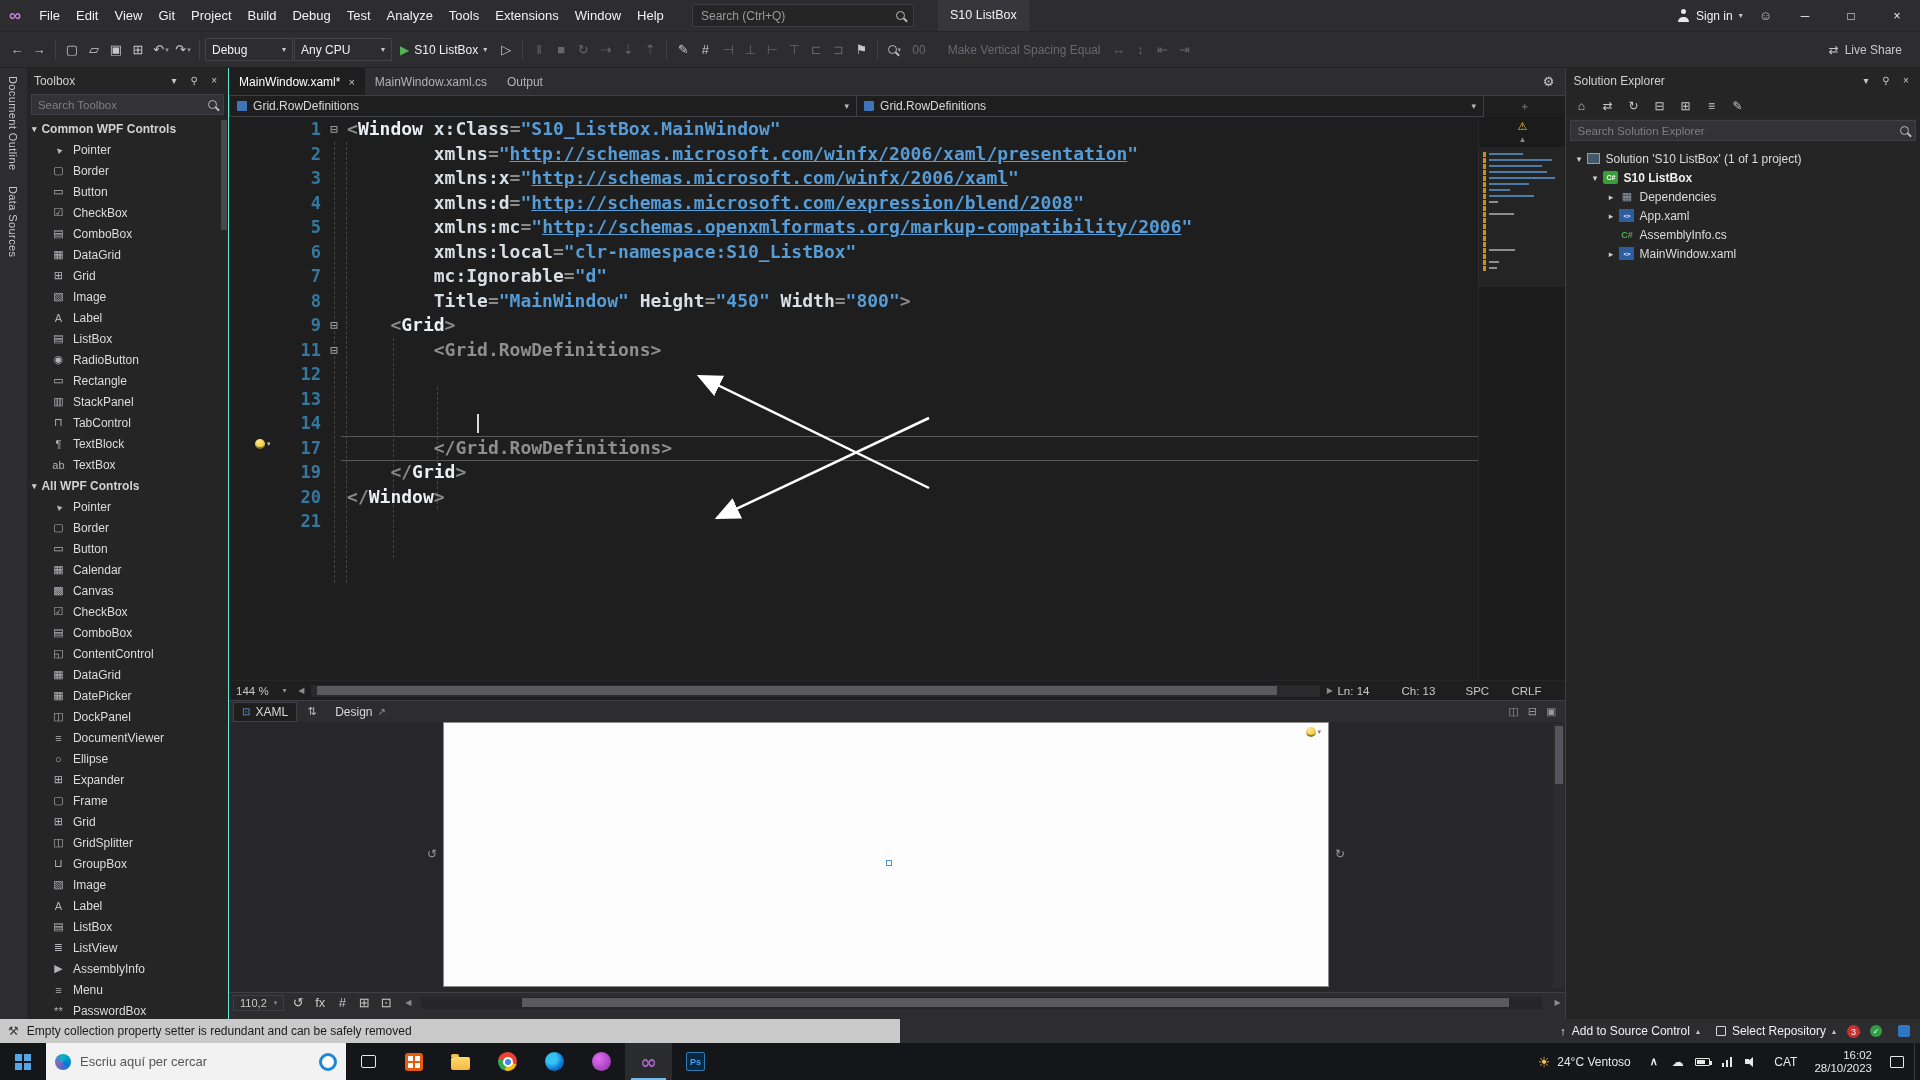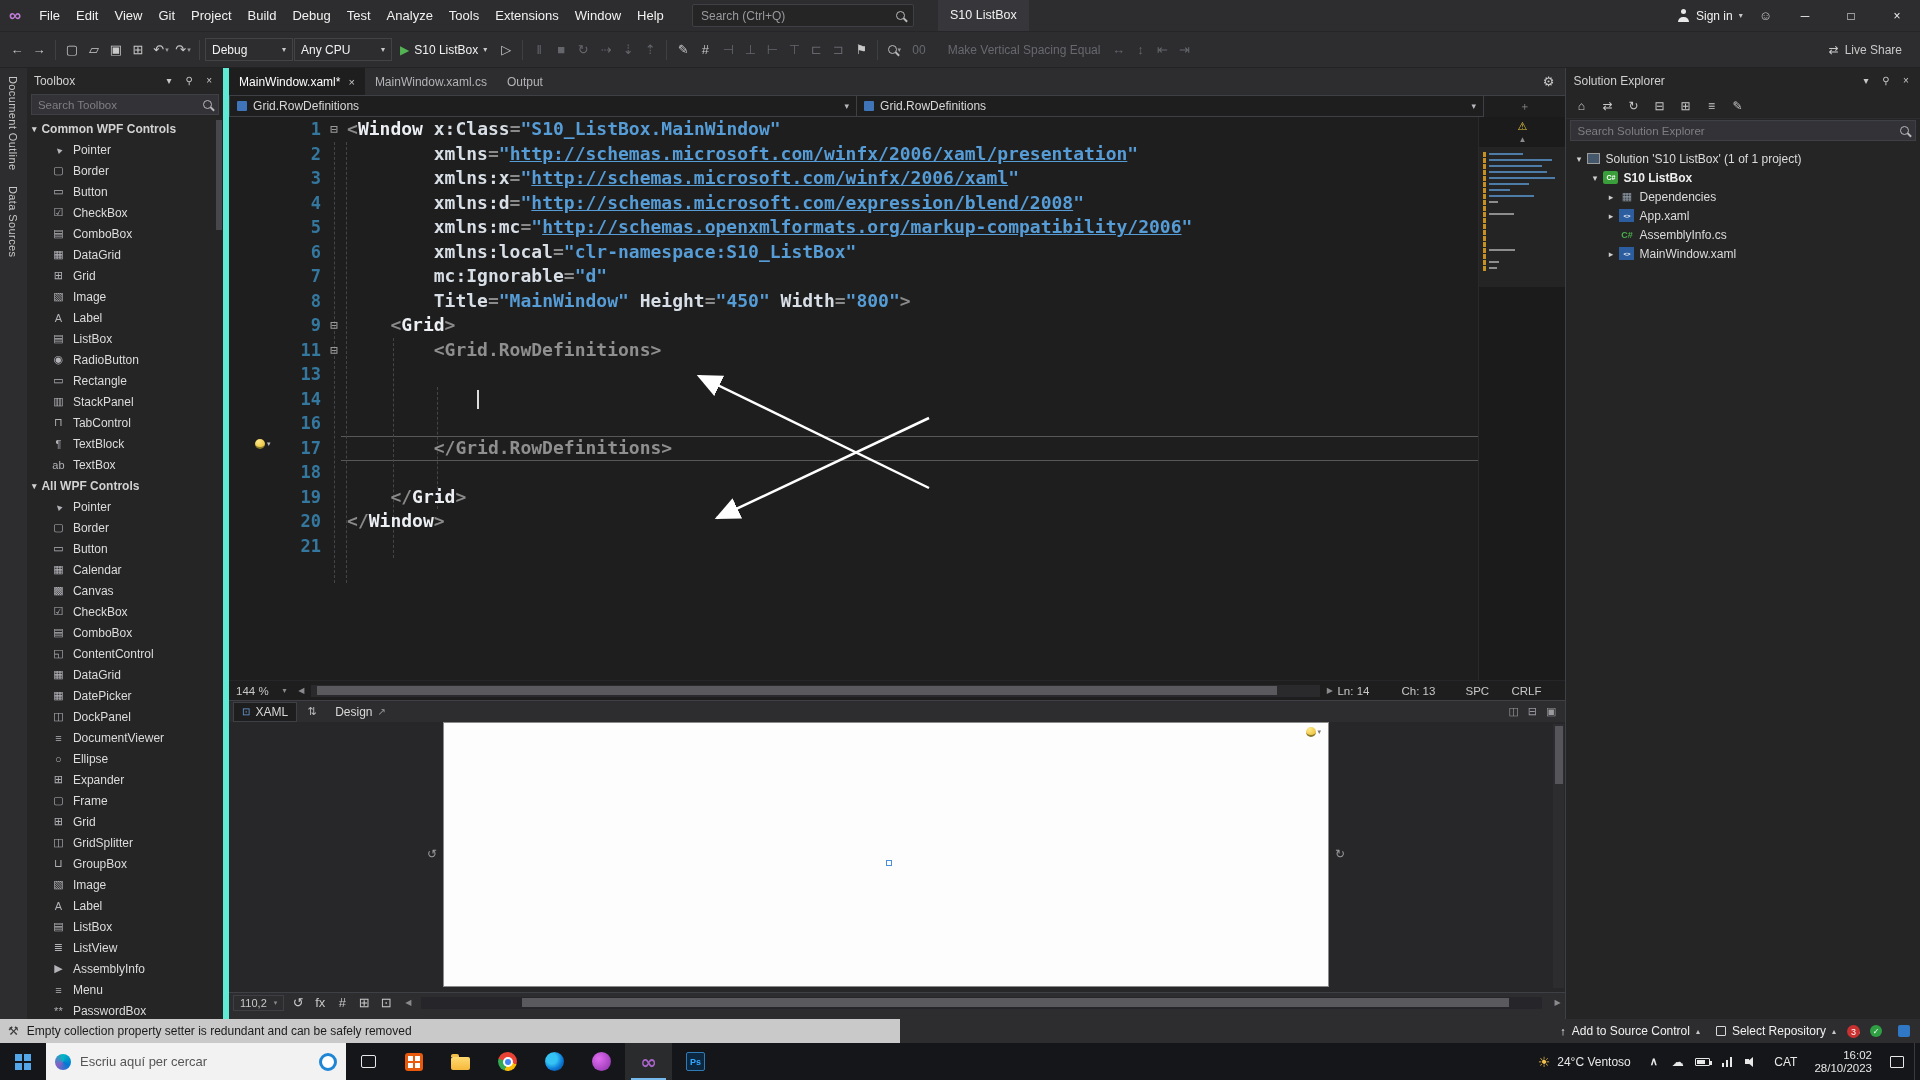--- a/index.html
+++ b/index.html
@@ -49,21 +49,21 @@
     transform:rotate(45deg);right:-4px;bottom:-1px}
 
   
   .main{position:absolute;top:68px;left:0;width:1920px;height:951px;display:flex;background:#2d2d30}
 
   .leftstrip{width:27px;background:#2d2d30;display:flex;flex-direction:column;align-items:center;
     gap:16px;padding-top:8px}
   .vtab{writing-mode:vertical-rl;font-size:11px;color:#c8c8c8;letter-spacing:.4px}
 
   
-  .toolbox{width:203px;background:#252526;border-right:6px solid #5eead4;display:flex;
+  .toolbox{width:203px;background:#252526;border-right:1px solid #5eead4;display:flex;
     flex-direction:column;position:relative;overflow:hidden}
   .panel-title{height:25px;display:flex;align-items:center;padding:0 7px;font-size:12px;color:#d0d0d0;gap:6px}
   .panel-title .sp{flex:1}
   .pt-ic{color:#c8c8c8;font-size:10px;width:14px;text-align:center}
   .search-box{margin:1px 4px 3px 4px;height:21px;background:#333337;border:1px solid #3f3f46;
     display:flex;align-items:center;justify-content:space-between;padding:0 6px;
     color:#7f7f83;font-size:11.5px}
   #toolbox-list{flex:1;overflow:hidden;font-size:12px}
   .tb-sec{height:21px;display:flex;align-items:center;gap:5px;padding-left:5px;color:#d2d2d2;font-weight:bold}
   .sec-exp{font-size:9px;color:#d0d0d0}
@@ -615,25 +615,24 @@
             <div class="cl"><span class="lnum">1</span><span class="fold">⊟</span><span class="ctext"><span class="tk-p">&lt;</span><span class="tk-t">Window</span><span> </span><span class="tk-a">x:Class</span><span class="tk-o">=</span><span class="tk-v">"S10_ListBox.MainWindow"</span></span></div>
             <div class="cl"><span class="lnum">2</span><span class="fold"></span><span class="ctext"><span class="pad" style="width: 8ch;"></span><span class="tk-a">xmlns</span><span class="tk-o">=</span><span class="tk-v">"</span><span class="tk-u">http://schemas.microsoft.com/winfx/2006/xaml/presentation</span><span class="tk-v">"</span></span></div>
             <div class="cl"><span class="lnum">3</span><span class="fold"></span><span class="ctext"><span class="pad" style="width: 8ch;"></span><span class="tk-a">xmlns:x</span><span class="tk-o">=</span><span class="tk-v">"</span><span class="tk-u">http://schemas.microsoft.com/winfx/2006/xaml</span><span class="tk-v">"</span></span></div>
             <div class="cl"><span class="lnum">4</span><span class="fold"></span><span class="ctext"><span class="pad" style="width: 8ch;"></span><span class="tk-a">xmlns:d</span><span class="tk-o">=</span><span class="tk-v">"</span><span class="tk-u">http://schemas.microsoft.com/expression/blend/2008</span><span class="tk-v">"</span></span></div>
             <div class="cl"><span class="lnum">5</span><span class="fold"></span><span class="ctext"><span class="pad" style="width: 8ch;"></span><span class="tk-a">xmlns:mc</span><span class="tk-o">=</span><span class="tk-v">"</span><span class="tk-u">http://schemas.openxmlformats.org/markup-compatibility/2006</span><span class="tk-v">"</span></span></div>
             <div class="cl"><span class="lnum">6</span><span class="fold"></span><span class="ctext"><span class="pad" style="width: 8ch;"></span><span class="tk-a">xmlns:local</span><span class="tk-o">=</span><span class="tk-v">"clr-namespace:S10_ListBox"</span></span></div>
             <div class="cl"><span class="lnum">7</span><span class="fold"></span><span class="ctext"><span class="pad" style="width: 8ch;"></span><span class="tk-a">mc:Ignorable</span><span class="tk-o">=</span><span class="tk-v">"d"</span></span></div>
             <div class="cl"><span class="lnum">8</span><span class="fold"></span><span class="ctext"><span class="pad" style="width: 8ch;"></span><span class="tk-a">Title</span><span class="tk-o">=</span><span class="tk-v">"MainWindow"</span><span> </span><span class="tk-a">Height</span><span class="tk-o">=</span><span class="tk-v">"450"</span><span> </span><span class="tk-a">Width</span><span class="tk-o">=</span><span class="tk-v">"800"</span><span class="tk-p">&gt;</span></span></div>
             <div class="cl"><span class="lnum">9</span><span class="fold">⊟</span><span class="ctext"><span class="pad" style="width: 4ch;"></span><span class="tk-p">&lt;</span><span class="tk-t">Grid</span><span class="tk-p">&gt;</span></span></div>
             <div class="cl"><span class="lnum">11</span><span class="fold">⊟</span><span class="ctext"><span class="pad" style="width: 8ch;"></span><span class="tk-g">&lt;Grid.RowDefinitions&gt;</span></span></div>
+            <div class="cl"><span class="lnum">12</span><span class="fold"></span><span class="ctext"></span></div>
             <div class="cl"><span class="lnum">13</span><span class="fold"></span><span class="ctext"></span></div>
             <div class="cl"><span class="lnum">14</span><span class="fold"></span><span class="ctext"><span class="pad" style="width: 12ch;"></span><span class="caret"></span></span></div>
-            <div class="cl"><span class="lnum">16</span><span class="fold"></span><span class="ctext"></span></div>
             <div class="cl"><span class="lnum">17</span><span class="fold"></span><span class="ctext"><span class="pad" style="width: 8ch;"></span><span class="tk-g">&lt;/Grid.RowDefinitions&gt;</span></span></div>
-            <div class="cl"><span class="lnum">18</span><span class="fold"></span><span class="ctext"></span></div>
             <div class="cl"><span class="lnum">19</span><span class="fold"></span><span class="ctext"><span class="pad" style="width: 4ch;"></span><span class="tk-p">&lt;/</span><span class="tk-t">Grid</span><span class="tk-p">&gt;</span></span></div>
             <div class="cl"><span class="lnum">20</span><span class="fold"></span><span class="ctext"><span class="tk-p">&lt;/</span><span class="tk-t">Window</span><span class="tk-p">&gt;</span></span></div>
             <div class="cl"><span class="lnum">21</span><span class="fold"></span><span class="ctext"></span></div>
           </div>
         <div class="bulb">
           <span class="bulb-ic"></span>
           <span class="car">▾</span>
         </div>
         <div class="minimap">
           <div class="mm-warn">⚠</div>

